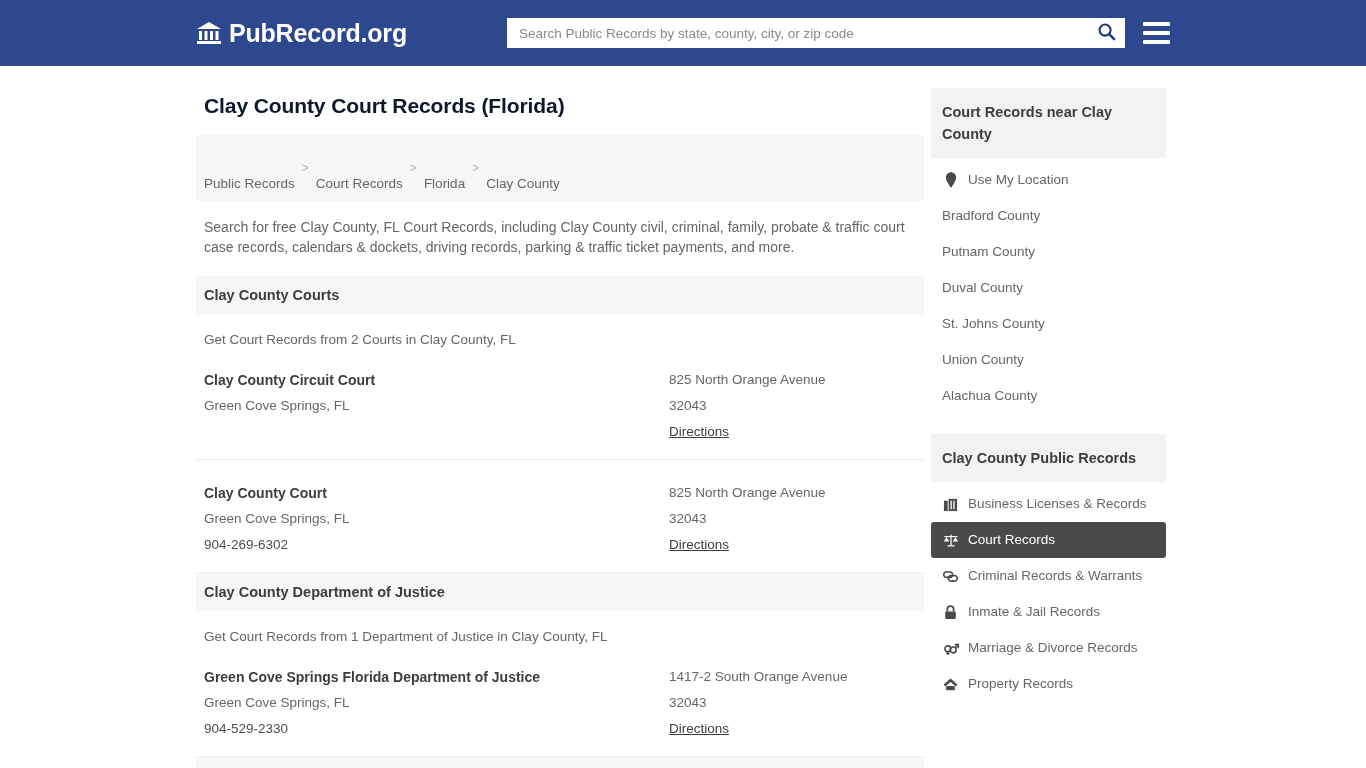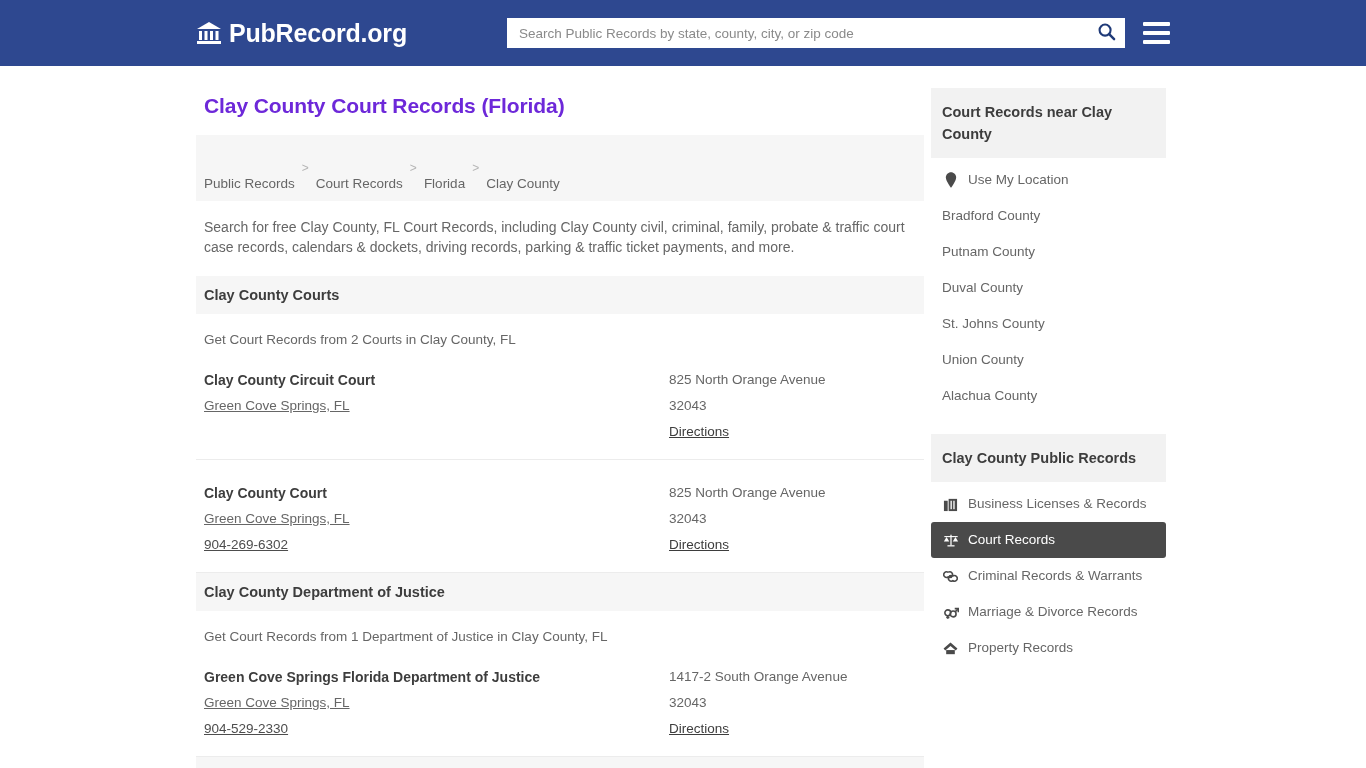--- a/index.html
+++ b/index.html
@@ -96,21 +96,21 @@
   }
   .side-col {
     width: 235px;
     flex: 0 0 235px;
     margin-left: 7px;
   }
 
   h1.page-title {
     font-size: 21px;
     font-weight: bold;
-    color: #6d28d9;
+    color: #0f172a;
     padding: 6px 8px 0 8px;
     margin-bottom: 17px;
     letter-spacing: -0.1px;
   }
 
   
   .breadcrumb {
     background: #f6f6f6;
     padding: 10px 8px;
     font-size: 13.5px;
@@ -165,21 +165,20 @@
   .listing-name {
     font-size: 14px;
     font-weight: bold;
     color: #3d3d3d;
     line-height: 26px;
   }
   .listing-city, .listing-phone {
     font-size: 13.5px;
     color: #666;
     line-height: 26px;
-    text-decoration: underline;
   }
   .listing-phone { color: #4d4d4d; }
   .listing-addr, .listing-zip {
     font-size: 13.5px;
     color: #666;
     line-height: 26px;
   }
   .directions {
     font-size: 13.5px;
     color: #3d3d3d;
@@ -399,20 +398,29 @@
         <span class="ico">
           <svg viewBox="0 0 16 16" width="15" height="15">
             <path d="M5.5 3.5 a3 3 0 1 0 0 5 a3 3 0 1 0 0 -5" fill="none" stroke="#4a4a4a" stroke-width="1.7"></path>
             <path d="M10.5 7.5 a3 3 0 1 0 0 5 a3 3 0 1 0 0 -5" fill="none" stroke="#4a4a4a" stroke-width="1.7"></path>
             <line x1="6.6" y1="7.2" x2="9.4" y2="9.2" stroke="#4a4a4a" stroke-width="1.7"></line>
           </svg>
         </span>
         <span>Criminal Records &amp; Warrants</span>
       </div>
 
+      <div class="side-item">
+        <span class="ico">
+          <svg viewBox="0 0 14 16" width="13" height="15">
+            <path d="M3.6 7 V4.6 a3.4 3.4 0 0 1 6.8 0 V7" fill="none" stroke="#4a4a4a" stroke-width="1.9"></path>
+            <rect x="1.3" y="7" width="11.4" height="8" rx="1.3" fill="#4a4a4a"></rect>
+          </svg>
+        </span>
+        <span>Inmate &amp; Jail Records</span>
+      </div>
 
       <div class="side-item">
         <span class="ico">
           <svg viewBox="0 0 18 16" width="16" height="15">
             <circle cx="5.4" cy="8.3" r="3.3" fill="none" stroke="#4a4a4a" stroke-width="1.8"></circle>
             <line x1="5.4" y1="11.6" x2="5.4" y2="15" stroke="#4a4a4a" stroke-width="1.8"></line>
             <line x1="3.6" y1="13.5" x2="7.2" y2="13.5" stroke="#4a4a4a" stroke-width="1.8"></line>
             <circle cx="11.4" cy="9.6" r="3.3" fill="none" stroke="#4a4a4a" stroke-width="1.8"></circle>
             <line x1="13.6" y1="7.3" x2="16.6" y2="4.3" stroke="#4a4a4a" stroke-width="1.8"></line>
             <polyline points="13.2,3.6 17.2,3.6 17.2,7.6" fill="none" stroke="#4a4a4a" stroke-width="1.8"></polyline>

